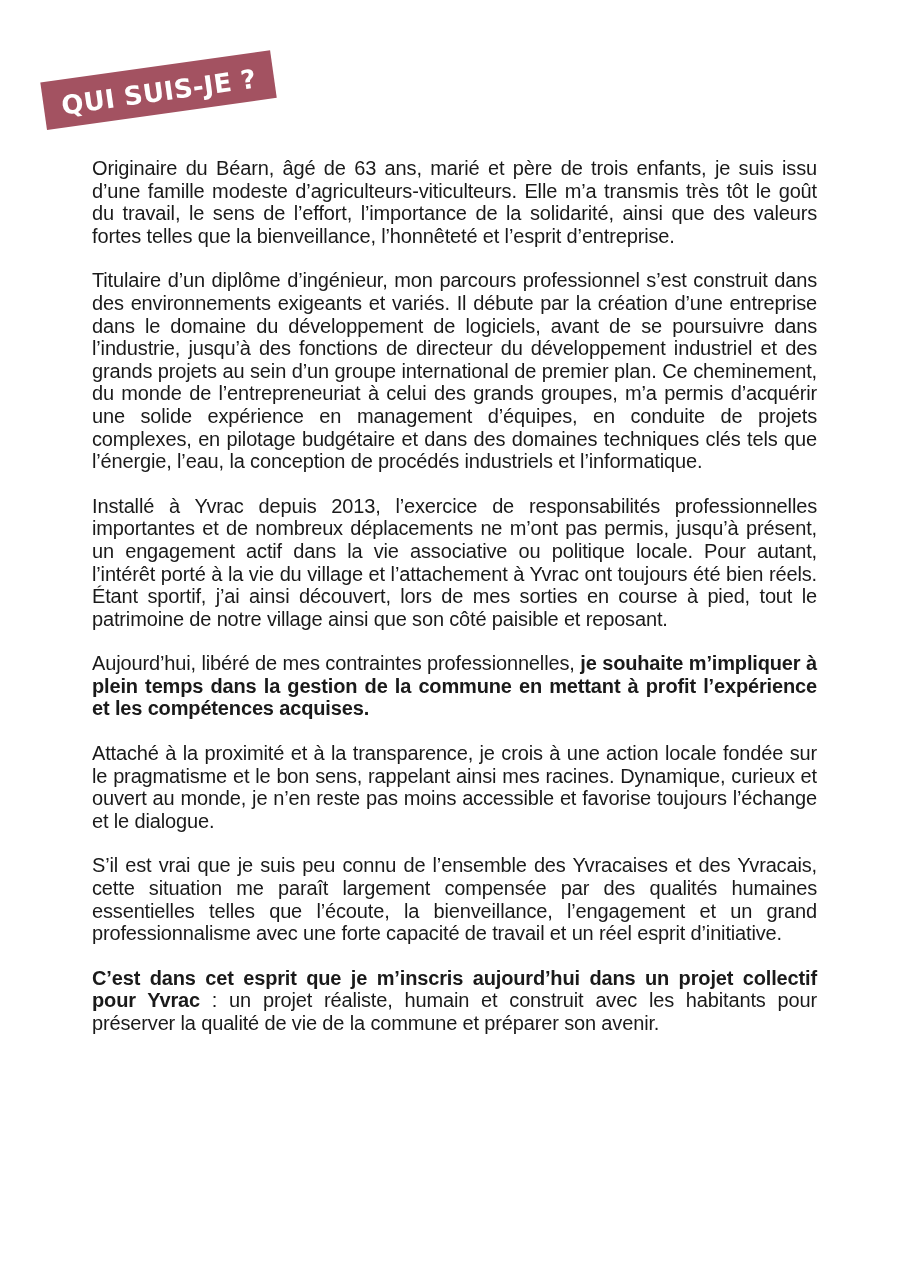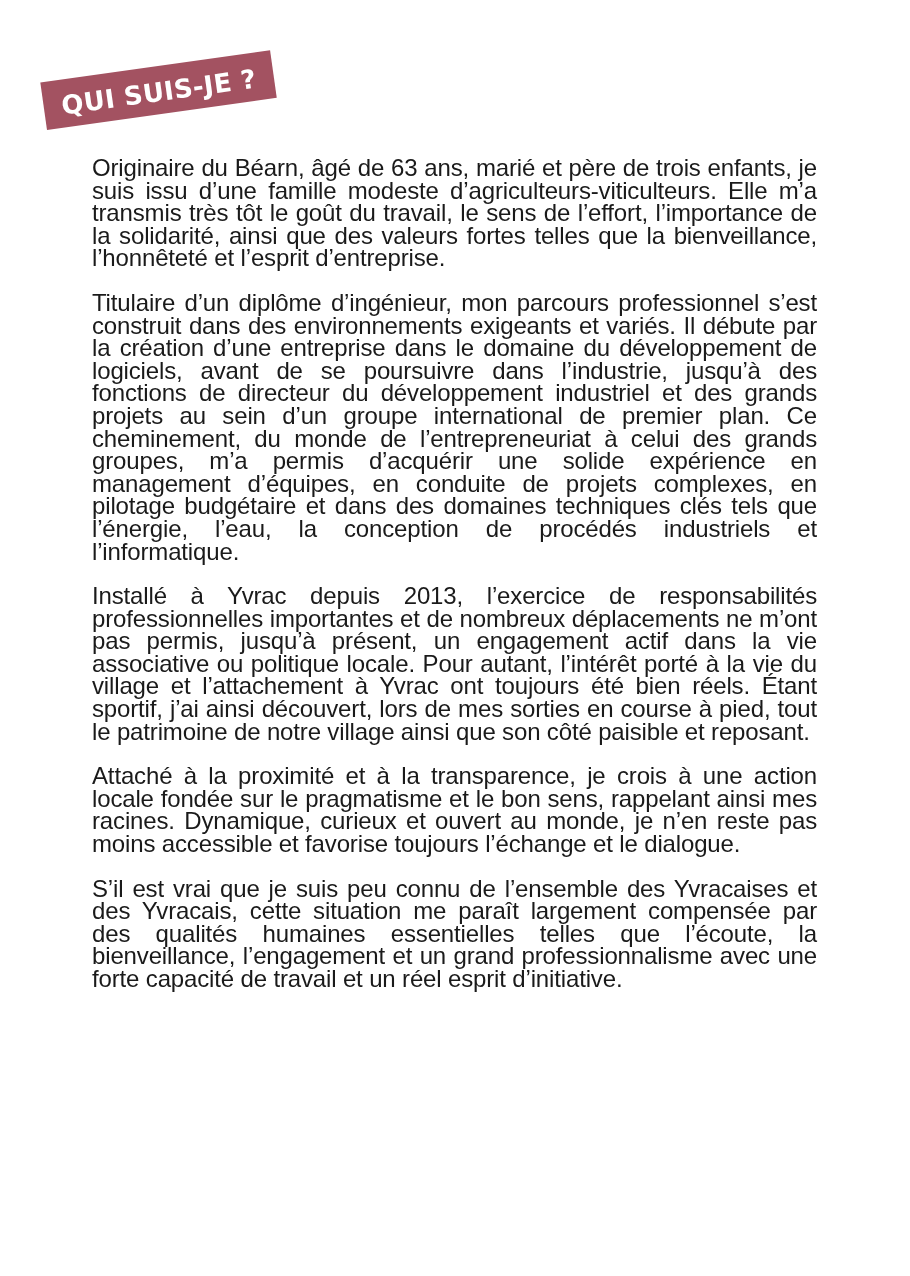--- a/index.html
+++ b/index.html
@@ -38,35 +38,37 @@
       margin-top: 4px;
     }
     .content {
       position: absolute;
       left: 92px;
       top: 157px;
       width: 725px;
     }
     .para {
       margin: 0 0 22px 0;
-      font-size: 24px;
+      font-size: 20px;
       line-height: 22.6px;
       text-align: justify;
       letter-spacing: -0.15px;
     }
     .para b {
       font-weight: bold;
     }
   </style>
 </head>
 <body>
 
 <div class="banner" style="background: rgb(163, 82, 97);">
   <span class="banner-title">QUI SUIS-JE ?</span>
 </div>
 
 <div class="content">
   <p class="para">Originaire du Béarn, âgé de 63 ans, marié et père de trois enfants, je suis issu d’une famille modeste d’agriculteurs-viticulteurs. Elle m’a transmis très tôt le goût du travail, le sens de l’effort, l’importance de la solidarité, ainsi que des valeurs fortes telles que la bienveillance, l’honnêteté et l’esprit d’entreprise.</p>
   <p class="para">Titulaire d’un diplôme d’ingénieur, mon parcours professionnel s’est construit dans des environnements exigeants et variés. Il débute par la création d’une entreprise dans le domaine du développement de logiciels, avant de se poursuivre dans l’industrie, jusqu’à des fonctions de directeur du développement industriel et des grands projets au sein d’un groupe international de premier plan. Ce cheminement, du monde de l’entrepreneuriat à celui des grands groupes, m’a permis d’acquérir une solide expérience en management d’équipes, en conduite de projets complexes, en pilotage budgétaire et dans des domaines techniques clés tels que l’énergie, l’eau, la conception de procédés industriels et l’informatique.</p>
   <p class="para">Installé à Yvrac depuis 2013, l’exercice de responsabilités professionnelles importantes et de nombreux déplacements ne m’ont pas permis, jusqu’à présent, un engagement actif dans la vie associative ou politique locale. Pour autant, l’intérêt porté à la vie du village et l’attachement à Yvrac ont toujours été bien réels. Étant sportif, j’ai ainsi découvert, lors de mes sorties en course à pied, tout le patrimoine de notre village ainsi que son côté paisible et reposant.</p>
+  <p class="para"><span>Aujourd’hui, libéré de mes contraintes professionnelles, </span><b>je souhaite m’impliquer à plein temps dans la gestion de la commune en mettant à profit l’expérience et les compétences acquises.</b><span></span></p>
   <p class="para">Attaché à la proximité et à la transparence, je crois à une action locale fondée sur le pragmatisme et le bon sens, rappelant ainsi mes racines. Dynamique, curieux et ouvert au monde, je n’en reste pas moins accessible et favorise toujours l’échange et le dialogue.</p>
   <p class="para">S’il est vrai que je suis peu connu de l’ensemble des Yvracaises et des Yvracais, cette situation me paraît largement compensée par des qualités humaines essentielles telles que l’écoute, la bienveillance, l’engagement et un grand professionnalisme avec une forte capacité de travail et un réel esprit d’initiative.</p>
+  <p class="para"><span></span><b>C’est dans cet esprit que je m’inscris aujourd’hui dans un projet collectif pour Yvrac</b><span> : un projet réaliste, humain et construit avec les habitants pour préserver la qualité de vie de la commune et préparer son avenir.</span></p>
 </div>
 
 </body></html>

